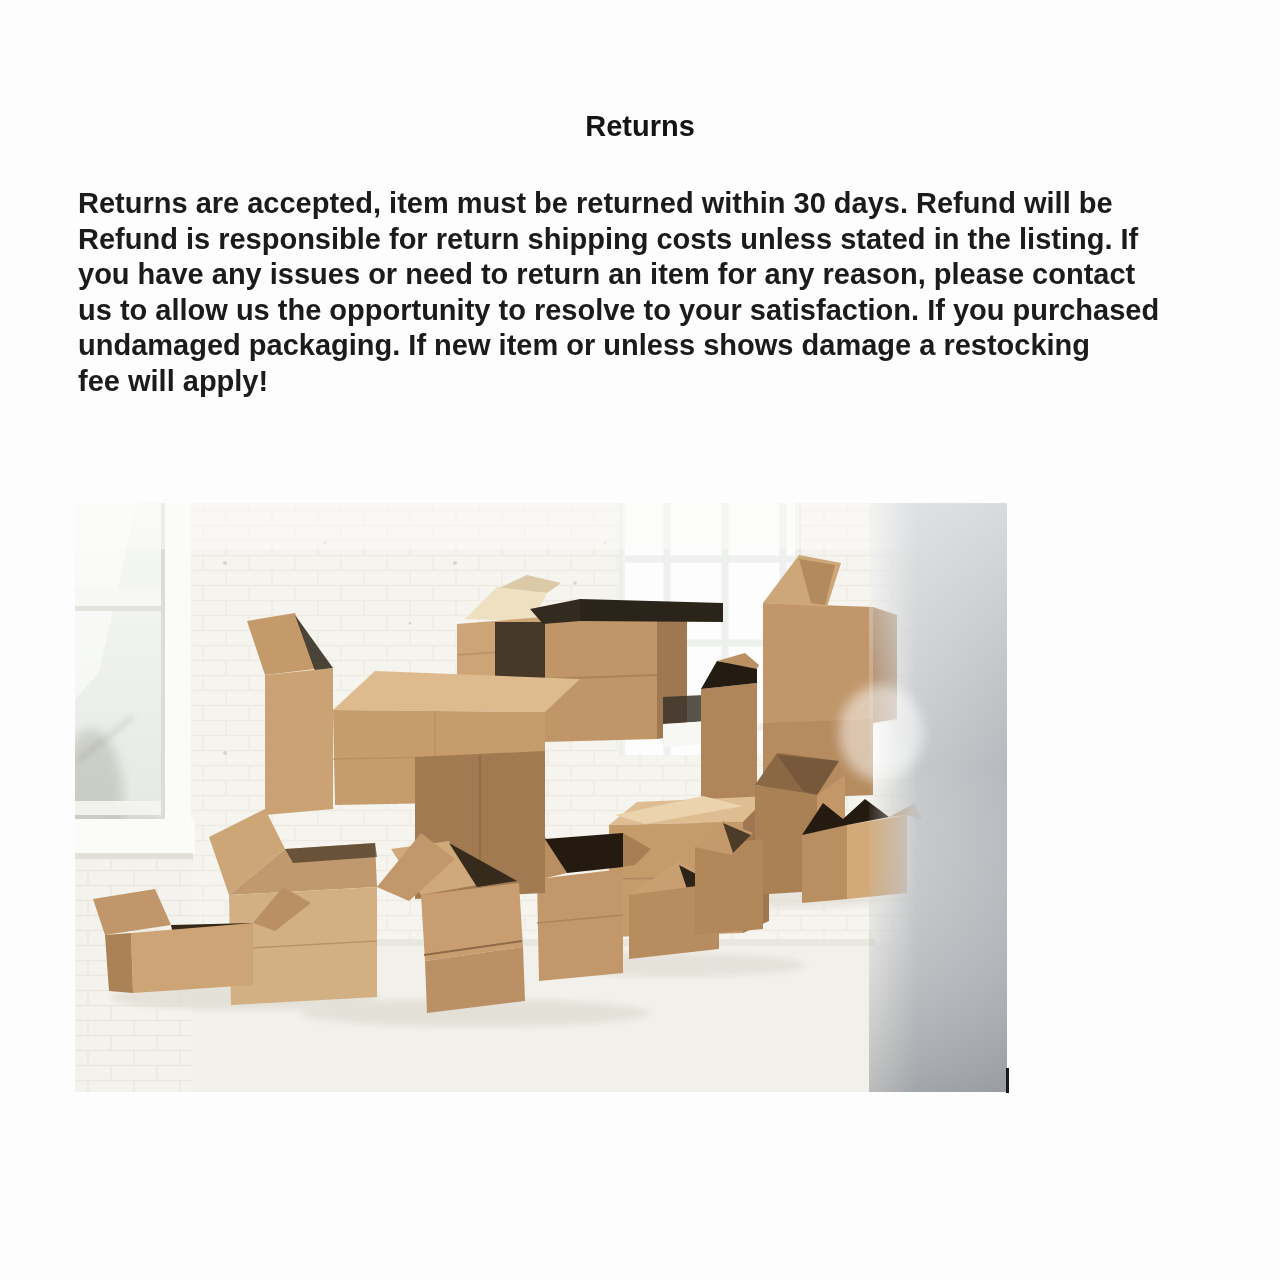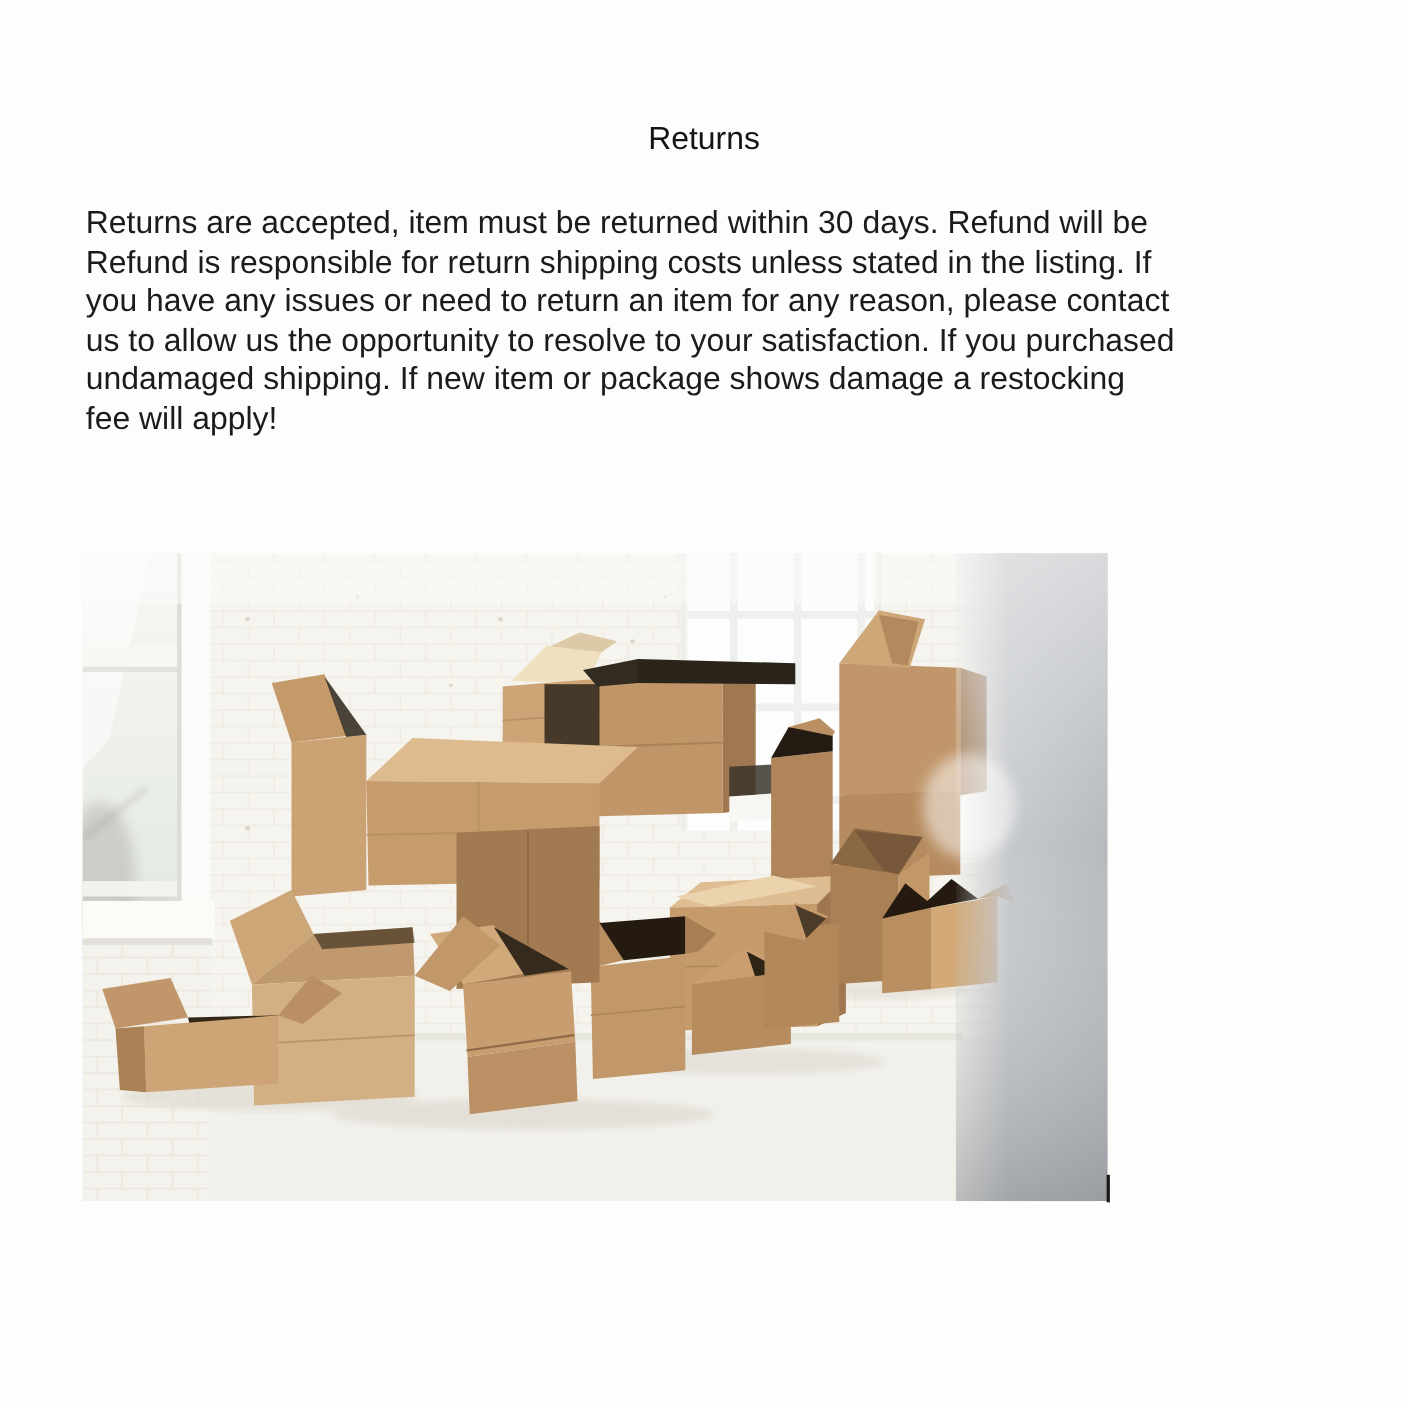--- a/index.html
+++ b/index.html
@@ -4,25 +4,25 @@
 <style>
   html,body { margin:0; padding:0; background:#fdfdfd; }
   .page {
     position:relative; width:1280px; height:1280px;
     background:#fdfdfd; overflow:hidden;
     font-family:"Liberation Sans","DejaVu Sans",sans-serif;
     color:#1c1c1c;
   }
   .title {
     position:absolute; top:110px; left:0; width:1280px;
-    text-align:center; font-size:29px; font-weight:normal; color:#141414;
+    text-align:center; font-size:29px; font-weight:bold; color:#141414;
   }
   .para {
     position:absolute; top:186px; left:78px; width:1150px;
-    font-size:29px; line-height:35.6px; color:#1b1b1b;
+    font-size:29px; line-height:35.6px; color:#1b1b1b;font-weight:bold;
   }
   .para .line { white-space:nowrap; }
   .photo {
     position:absolute; top:503px; left:75px; width:932px; height:589px;
     display:block;
   }
   .caret {
     position:absolute; left:1006px; top:1068px; width:3px; height:25px;
     background:#1a1a1a;
   }
@@ -32,21 +32,21 @@
 
 <div class="page">
 
   <div class="title">Returns</div>
 
   <div class="para">
     <div class="line">Returns are accepted, item must be returned within 30 days. Refund will be</div>
     <div class="line">Refund is responsible for return shipping costs unless stated in the listing. If</div>
     <div class="line">you have any issues or need to return an item for any reason, please contact</div>
     <div class="line">us to allow us the opportunity to resolve to your satisfaction. If you purchased</div>
-    <div class="line">undamaged shipping. If new item or package shows damage a restocking</div>
+    <div class="line">undamaged packaging. If new item or unless shows damage a restocking</div>
     <div class="line">fee will apply!</div>
   </div>
 
   <svg class="photo" viewBox="0 0 932 589" xmlns="http://www.w3.org/2000/svg" preserveAspectRatio="none">
     <defs>
       <pattern id="brick" width="46" height="30" patternUnits="userSpaceOnUse">
         <path d="M0 7.5 H46 M0 22.5 H46" stroke="#e8e4d9" stroke-width="1.4" fill="none"></path>
         <path d="M13 7.5 V22.5 M36 22.5 V30 M36 0 V7.5" stroke="#e8e4d9" stroke-width="1.4" fill="none"></path>
       </pattern>
       <linearGradient id="blurx" x1="0" y1="0" x2="1" y2="0">

